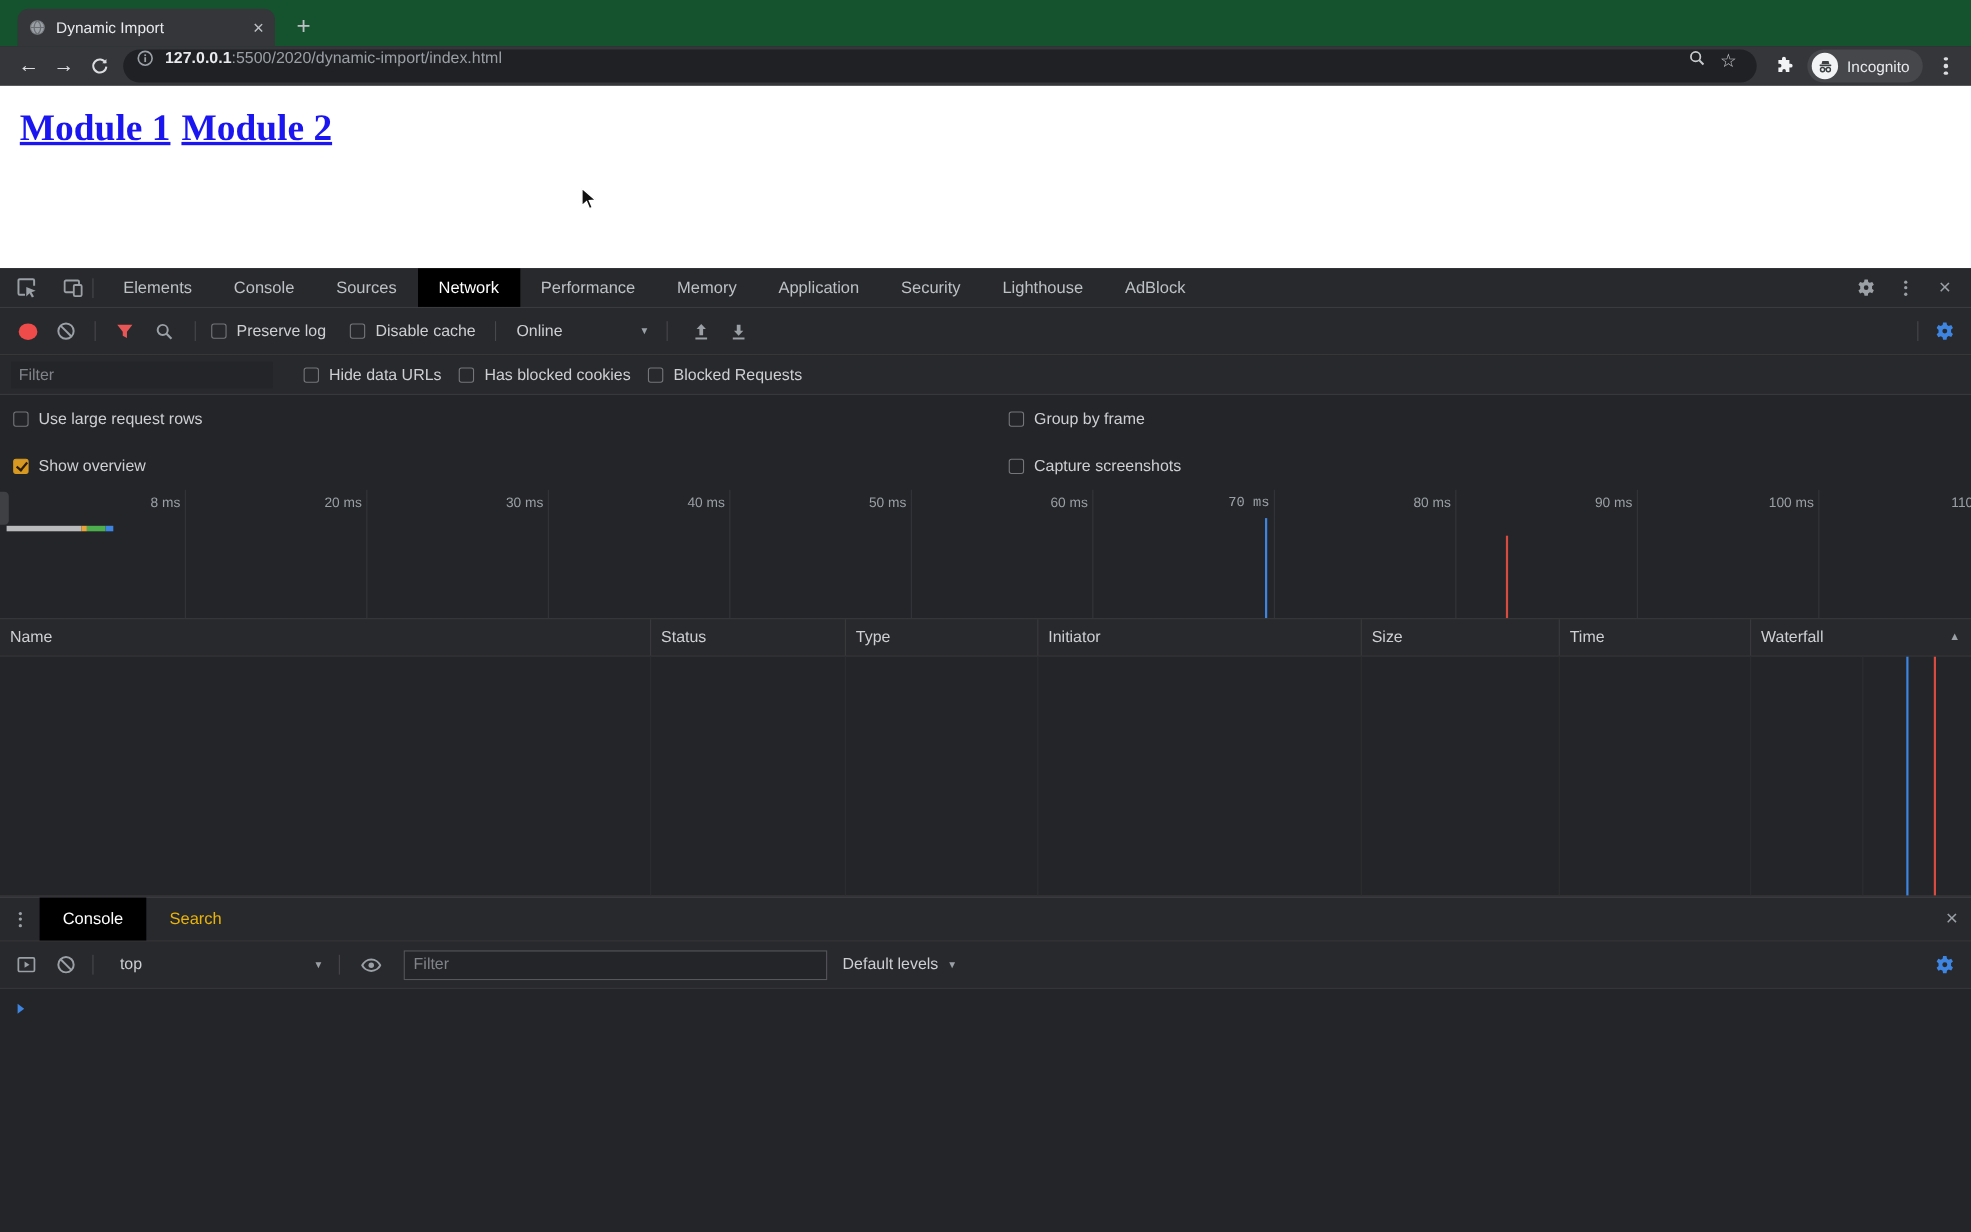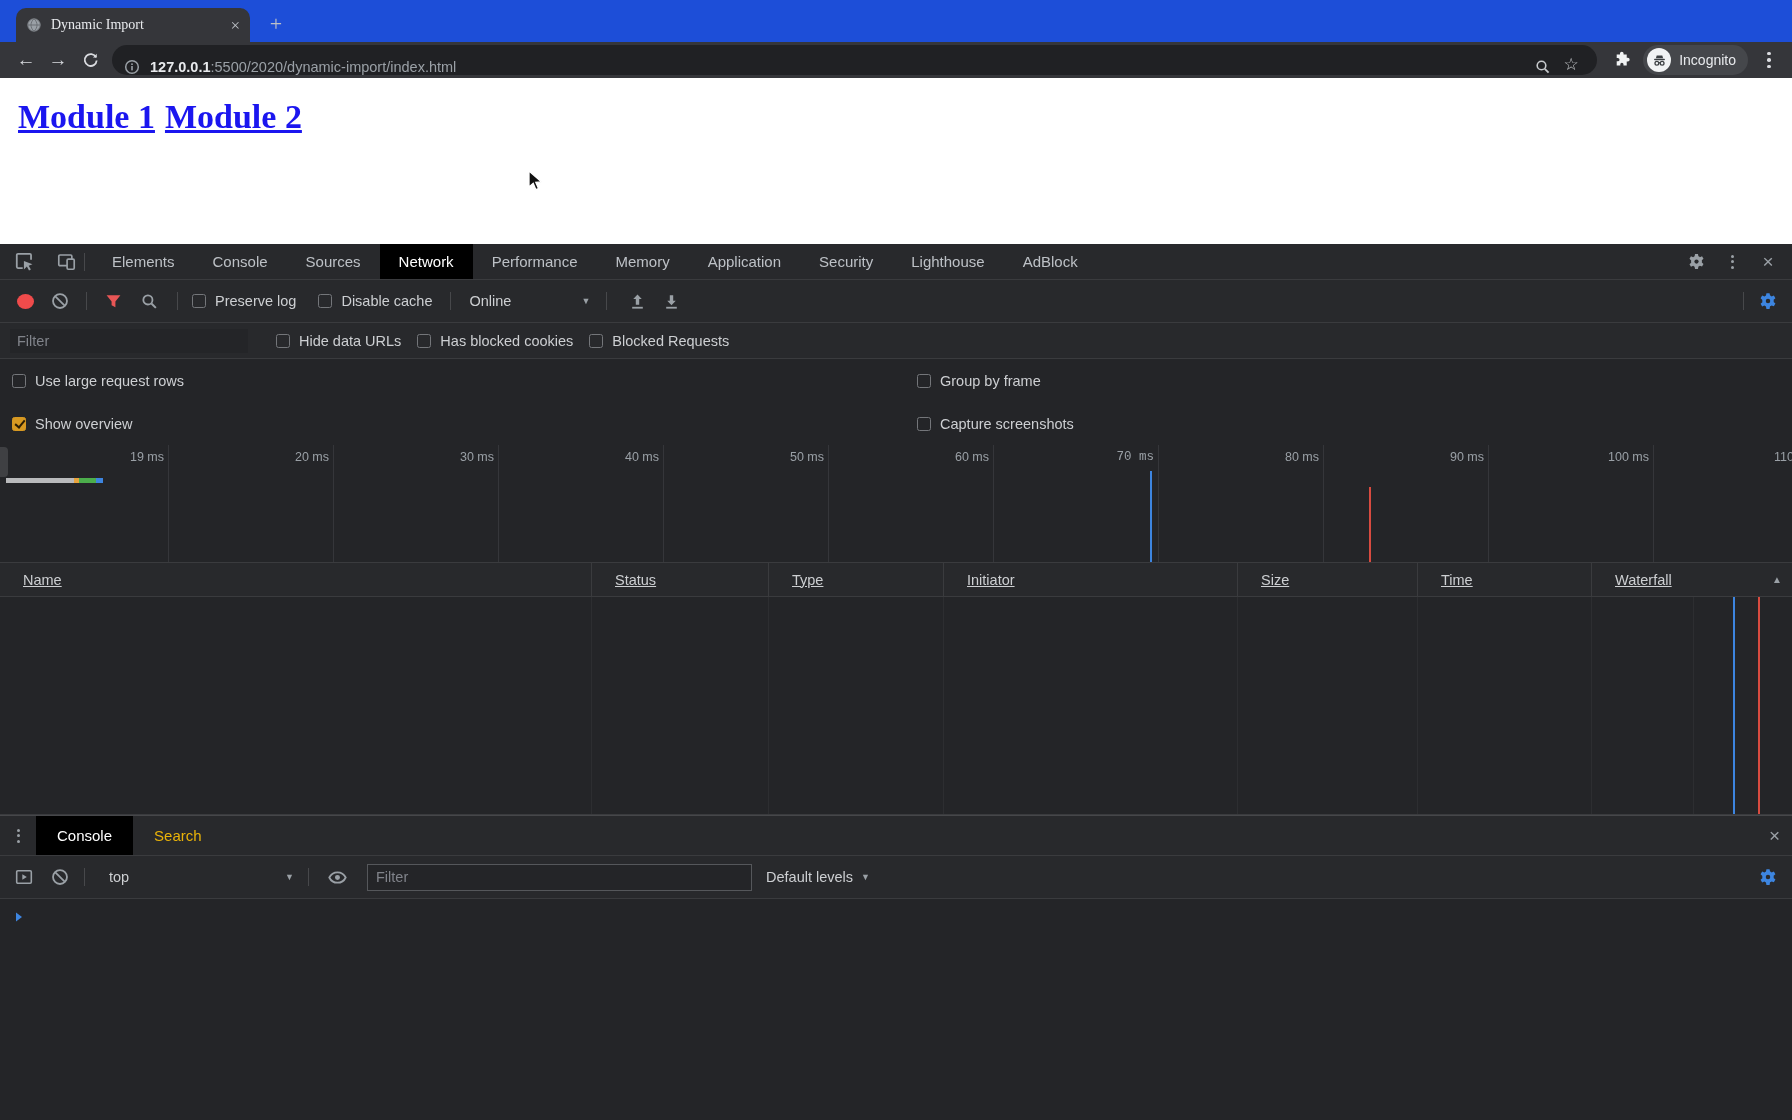--- a/index.html
+++ b/index.html
@@ -6,35 +6,35 @@
   body{
     width:1792px;height:1120px;position:relative;overflow:hidden;
     background:#242528;
     font-family:"Liberation Sans",sans-serif;
     -webkit-font-smoothing:antialiased;
     color:#cdcfd2;
   }
   svg{display:block;}
 
   
-  .tabstrip{position:absolute;left:0;top:0;width:1792px;height:42px;background:#1d4ed8;font-family:Liberation Serif, serif;}
+  .tabstrip{position:absolute;left:0;top:0;width:1792px;height:42px;background:#14532d;}
   .browser-tab{position:absolute;left:16px;top:8px;width:234px;height:34px;background:#35363a;
     border-radius:10px 10px 0 0;display:flex;align-items:center;padding:0 10px;box-sizing:border-box;}
   .browser-tab .title{flex:1;font-size:14px;color:#e8eaed;margin-left:9px;white-space:nowrap;overflow:hidden;}
   .tab-close{color:#bdc1c6;font-size:17px;line-height:1;cursor:default;}
   .newtab-btn{position:absolute;left:262px;top:11px;width:28px;height:28px;color:#bdc1c6;
     font-size:22px;line-height:26px;text-align:center;border-radius:50%;}
   .toolbar{position:absolute;left:0;top:42px;width:1792px;height:36px;background:#35363a;
     display:flex;align-items:center;padding:0 10px;box-sizing:border-box;}
   .nav-btn{width:32px;height:30px;display:flex;align-items:center;justify-content:center;
     color:#dadce0;font-size:19px;}
   .nav-btn.dim{color:#70727
 6;}
   .url-pill{flex:1;height:30px;background:#202124;border-radius:16px;margin:0 8px 0 6px;
-    display:flex;align-items:flex-end;padding:0 12px;box-sizing:border-box;}
+    display:flex;align-items:flex-start;padding:0 12px;box-sizing:border-box;}
   .url-text{font-size:14.5px;margin-left:10px;white-space:nowrap;}
   .url-host{color:#e8eaed;}
   .url-rest{color:#9aa0a6;}
   .pill-spacer{flex:1;}
   .pill-icon{width:28px;display:flex;justify-content:center;color:#c7cacd;}
   .star{font-size:17px;color:#c7cacd;}
   .ext-icon{width:34px;display:flex;justify-content:center;color:#e8eaed;}
   .incog-chip{height:30px;background:#45474b;border-radius:15px;display:flex;align-items:center;
     padding:0 12px 0 4px;margin-left:4px;}
   .incog-avatar{width:24px;height:24px;border-radius:50%;background:#f1f3f4;display:flex;
@@ -90,22 +90,22 @@
   .overview{height:118px;position:relative;flex:none;overflow:hidden;border-bottom:1px solid #3a3b3e;box-sizing:border-box;}
   .ruler-grid{position:absolute;top:0;bottom:0;width:1px;background:#35363a;}
   .ruler-label{position:absolute;top:5px;width:60px;text-align:right;font-size:12.5px;color:#9aa0a6;}
   .ov-handle{position:absolute;left:0;top:2px;width:8px;height:30px;background:#3f4043;border-radius:0 4px 4px 0;}
   .ov-bar{position:absolute;top:33px;height:5px;}
   .ov-line{position:absolute;width:2px;bottom:0;}
   .ov-line.blue{background:var(--accent-blue,#3d85e0);top:26px;}
   .ov-line.red{background:var(--load-red,#d84b40);top:42px;}
 
   .tbl-header{height:34px;background:#28292c;display:flex;flex:none;border-bottom:1px solid #3a3b3e;box-sizing:border-box;}
-  .th{display:flex;align-items:center;padding-left:23px;box-sizing:border-box;border-left:1px solid #3a3b3e;
-    color:#cdcfd2;position:relative;text-decoration:underline;}
+  .th{display:flex;align-items:center;padding-left:9px;box-sizing:border-box;border-left:1px solid #3a3b3e;
+    color:#cdcfd2;position:relative;}
   .th:first-child{border-left:none;}
   .th .sort{position:absolute;right:10px;font-size:10px;color:#9aa0a6;}
 
   .tbl-body{height:218px;position:relative;flex:none;background:#242528;border-bottom:1px solid #3a3b3e;box-sizing:border-box;}
   .col-sep{position:absolute;top:0;bottom:0;width:1px;background:#2d2e31;}
   .wf-line{position:absolute;top:0;bottom:0;width:2px;}
   .wf-line.blue{background:var(--accent-blue,#3d85e0);}
   .wf-line.red{background:var(--load-red,#d84b40);}
 
   .summary{height:42px;background:#28292c;display:flex;align-items:center;flex:none;padding-left:14px;
@@ -360,21 +360,21 @@
 
   <div class="overview" id="overview">
     <div class="ov-handle"></div>
     <div class="ov-bar" style="left:6px;width:68px;background:#b9babc;"></div>
     <div class="ov-bar" style="left:74px;width:5px;background:#e8a33d;"></div>
     <div class="ov-bar" style="left:79px;width:17px;background:#4cae4c;"></div>
     <div class="ov-bar" style="left:96px;width:7px;background:#3d85e0;"></div>
     <div class="ov-line blue" style="left:1150px;"></div>
     <div class="ov-line red" style="left:1369px;"></div>
   <div class="ruler-grid" style="left: 168px;"></div>
-      <div class="ruler-label" style="left: 104px;">19 ms</div>
+      <div class="ruler-label" style="left: 104px;">8 ms</div>
       <div class="ruler-grid" style="left: 333px;"></div>
       <div class="ruler-label" style="left: 269px;">20 ms</div>
       <div class="ruler-grid" style="left: 498px;"></div>
       <div class="ruler-label" style="left: 434px;">30 ms</div>
       <div class="ruler-grid" style="left: 663px;"></div>
       <div class="ruler-label" style="left: 599px;">40 ms</div>
       <div class="ruler-grid" style="left: 828px;"></div>
       <div class="ruler-label" style="left: 764px;">50 ms</div>
       <div class="ruler-grid" style="left: 993px;"></div>
       <div class="ruler-label" style="left: 929px;">60 ms</div>

